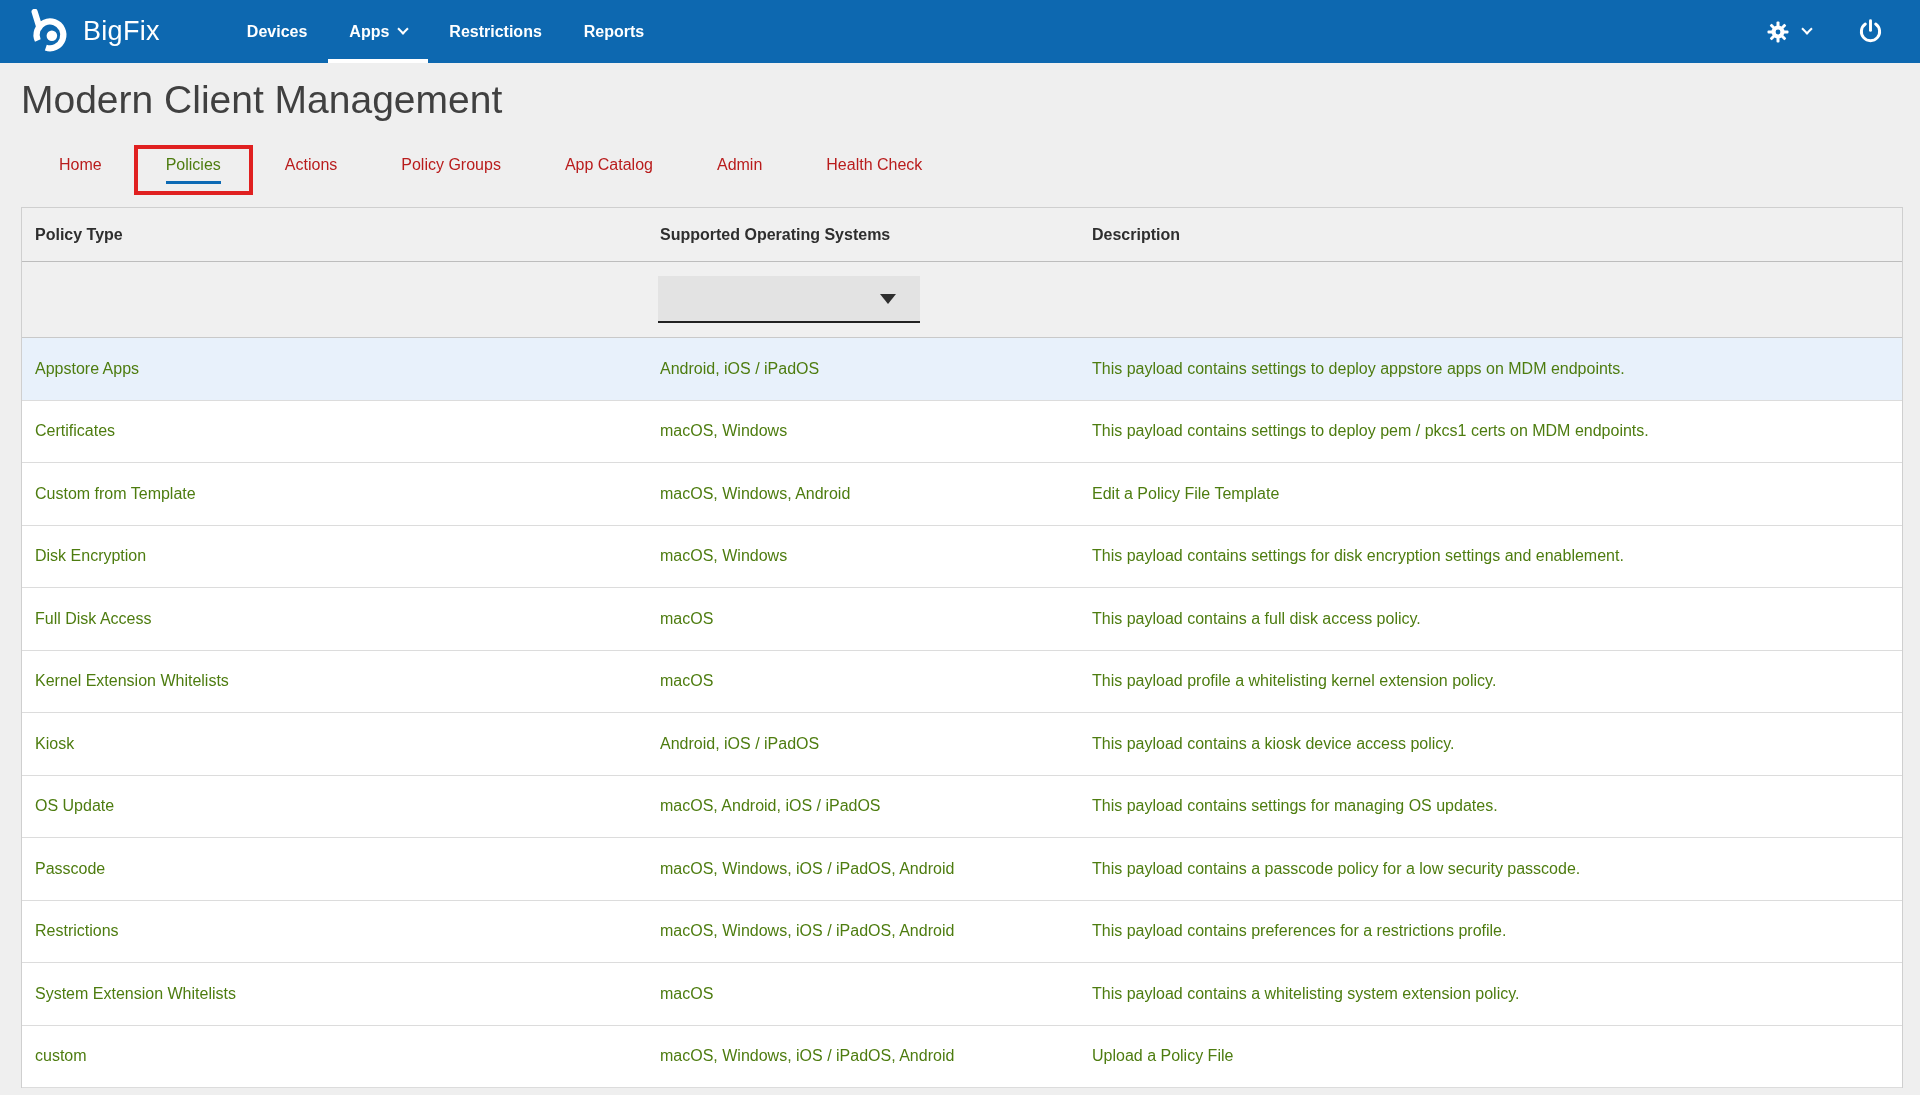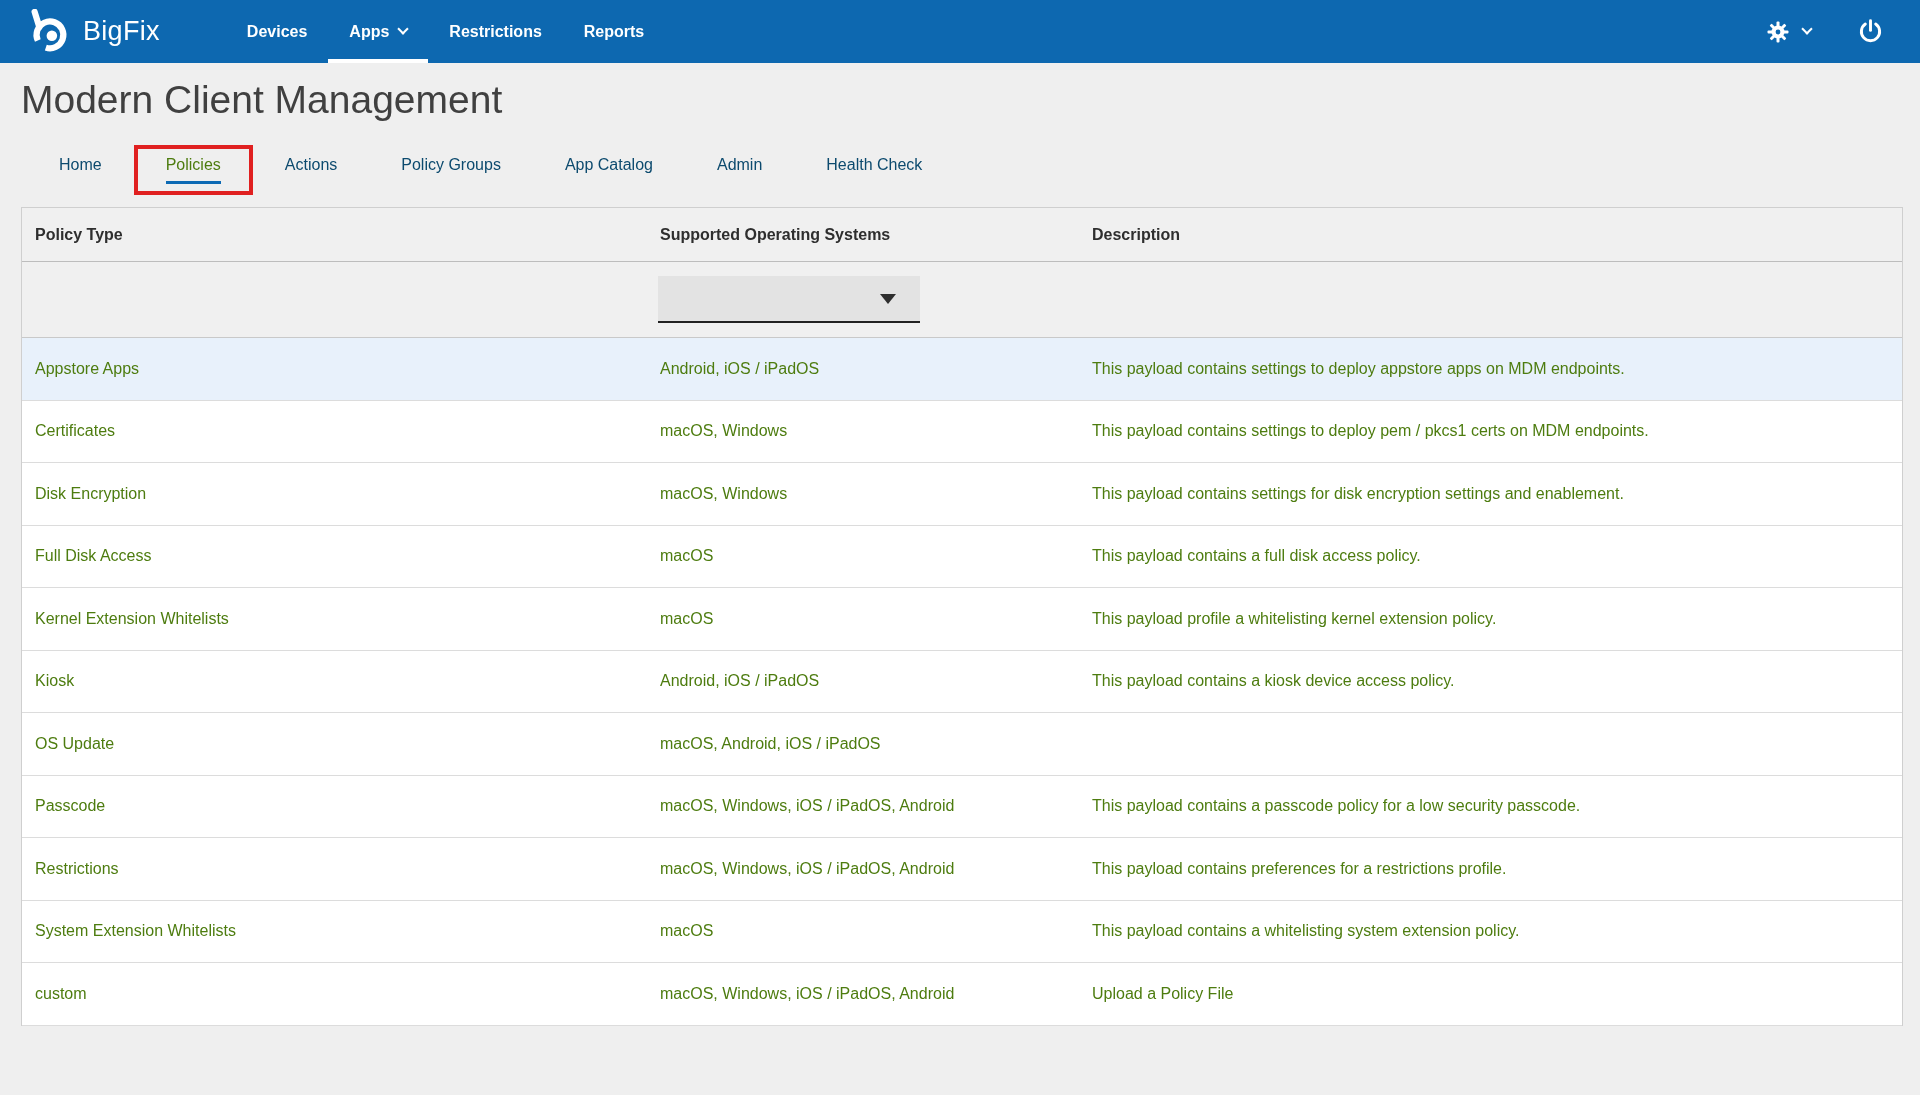--- a/index.html
+++ b/index.html
@@ -45,21 +45,21 @@
   
   h1 {
     font-size:39px; font-weight:400; color:#404040;
     margin:15px 0 0 21px;
   }
 
   
   .tabs { display:flex; align-items:center; margin:23px 0 0 27px; }
   .tab {
     height:50px; display:flex; align-items:center;
-    padding:0 32px; font-size:16px; color:#0c4a6e;
+    padding:0 32px; font-size:16px; color:#b91c1c;
     cursor:pointer; white-space:nowrap;
   }
   .tab-label { padding-bottom:7px; border-bottom:3px solid transparent; }
   .tab.active { color:#4d7c0f; }
   .tab.active .tab-label { border-bottom-color:#0d6ab4; }
   .tab.annotated { border:4px solid #e02020; padding:0 28px; }
 
   
   .table {
     margin:12px 17px 0 21px;
@@ -200,20 +200,25 @@
           <div class="cell">Appstore Apps</div>
           <div class="cell">Android, iOS / iPadOS</div>
           <div class="cell">This payload contains settings to deploy appstore apps on MDM endpoints.</div>
         </div>
         <div class="grid-row trow">
           <div class="cell">Certificates</div>
           <div class="cell">macOS, Windows</div>
           <div class="cell">This payload contains settings to deploy pem / pkcs1 certs on MDM endpoints.</div>
         </div>
         <div class="grid-row trow">
+          <div class="cell">Custom from Template</div>
+          <div class="cell">macOS, Windows, Android</div>
+          <div class="cell">Edit a Policy File Template</div>
+        </div>
+        <div class="grid-row trow">
           <div class="cell">Disk Encryption</div>
           <div class="cell">macOS, Windows</div>
           <div class="cell">This payload contains settings for disk encryption settings and enablement.</div>
         </div>
         <div class="grid-row trow">
           <div class="cell">Full Disk Access</div>
           <div class="cell">macOS</div>
           <div class="cell">This payload contains a full disk access policy.</div>
         </div>
         <div class="grid-row trow">
@@ -222,20 +227,21 @@
           <div class="cell">This payload profile a whitelisting kernel extension policy.</div>
         </div>
         <div class="grid-row trow">
           <div class="cell">Kiosk</div>
           <div class="cell">Android, iOS / iPadOS</div>
           <div class="cell">This payload contains a kiosk device access policy.</div>
         </div>
         <div class="grid-row trow">
           <div class="cell">OS Update</div>
           <div class="cell">macOS, Android, iOS / iPadOS</div>
+          <div class="cell">This payload contains settings for managing OS updates.</div>
         </div>
         <div class="grid-row trow">
           <div class="cell">Passcode</div>
           <div class="cell">macOS, Windows, iOS / iPadOS, Android</div>
           <div class="cell">This payload contains a passcode policy for a low security passcode.</div>
         </div>
         <div class="grid-row trow">
           <div class="cell">Restrictions</div>
           <div class="cell">macOS, Windows, iOS / iPadOS, Android</div>
           <div class="cell">This payload contains preferences for a restrictions profile.</div>

